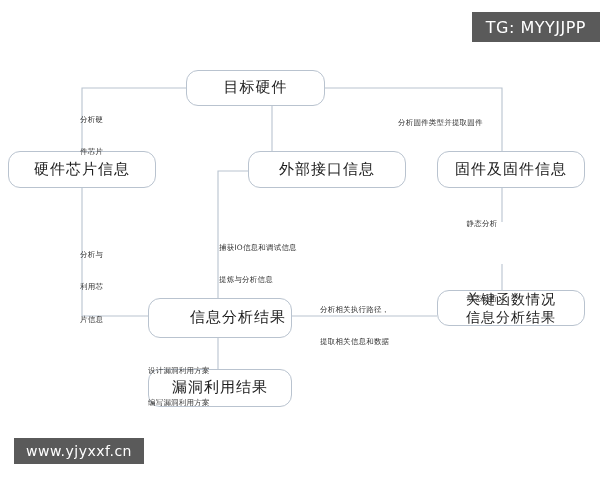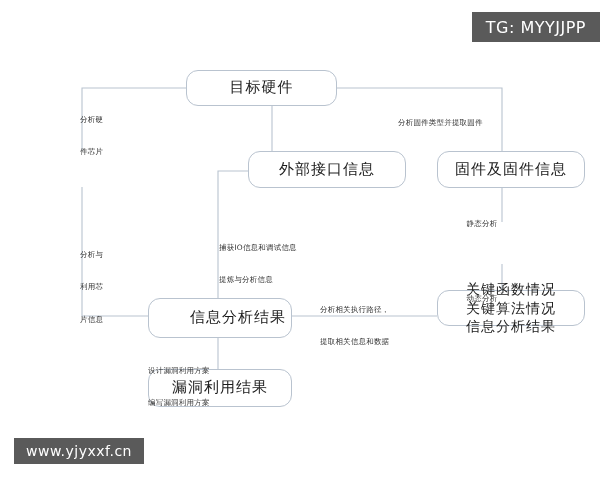--- a/index.html
+++ b/index.html
@@ -108,37 +108,39 @@
 
     <path d="M 502 187 L 502 222"></path>
 
     <path d="M 502 264 L 502 290"></path>
 
     <path d="M 437 316 L 292 316"></path>
 
     <path d="M 218 338 L 218 369"></path>
   </svg>
 
-  <div class="node" style="left:186px; top:70px; width:151px; height:36px;">
+  <div class="node" style="left:186px; top:70px; width:139px; height:36px;">
     <span class="ln">目标硬件</span>
   </div>
 
+  <div class="node" style="left:8px; top:151px; width:148px; height:37px;">
+    <span class="ln">硬件芯片信息</span>
+  </div>
 
   <div class="node" style="left:248px; top:151px; width:158px; height:37px;">
     <span class="ln">外部接口信息</span>
   </div>
 
   <div class="node" style="left:437px; top:151px; width:148px; height:37px;">
     <span class="ln">固件及固件信息</span>
   </div>
 
 
   <div class="node multi" style="left:437px; top:290px; width:148px; height:36px;">
     <span class="ln">关键函数情况</span>
-    <span class="ln">关键算法情况</span>
     <span class="ln">信息分析结果</span>
   </div>
 
   <div class="node" style="left:148px; top:298px; width:144px; height:40px;padding-left:36px;">
     <span class="ln">信息分析结果</span>
   </div>
 
   <div class="node" style="left:148px; top:369px; width:144px; height:38px;">
     <span class="ln">漏洞利用结果</span>
   </div>

